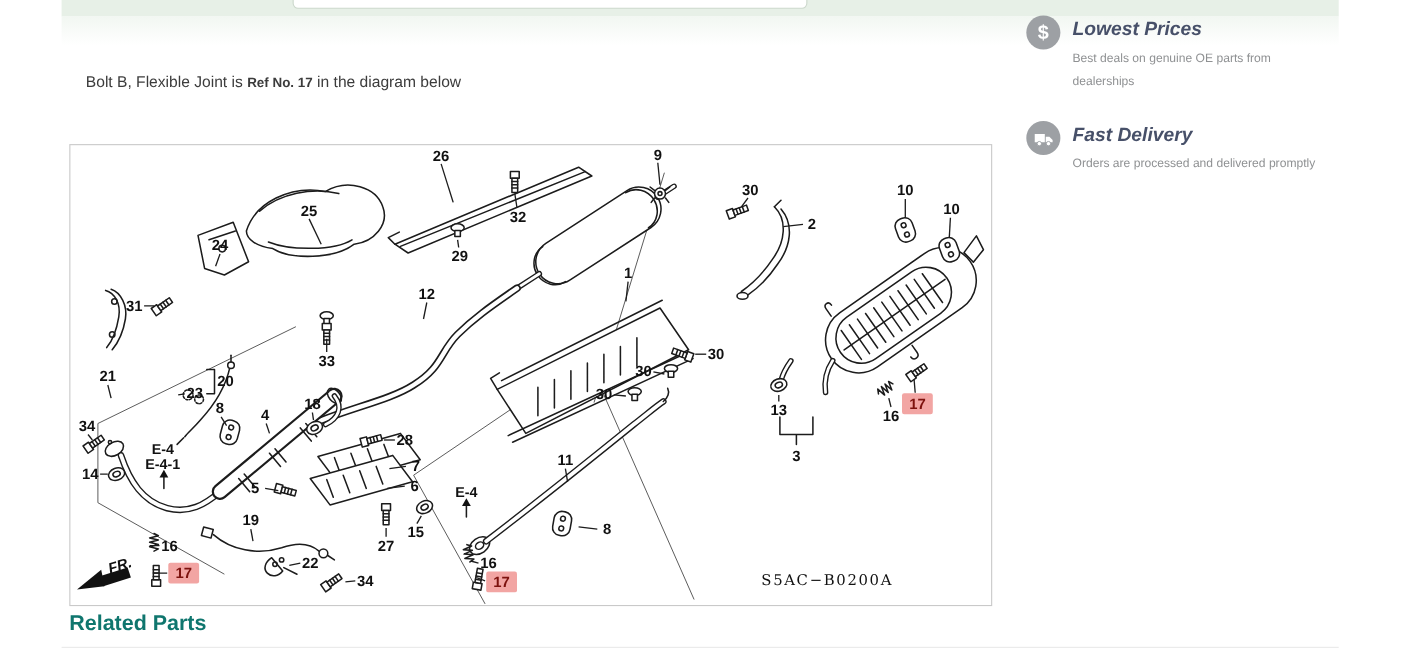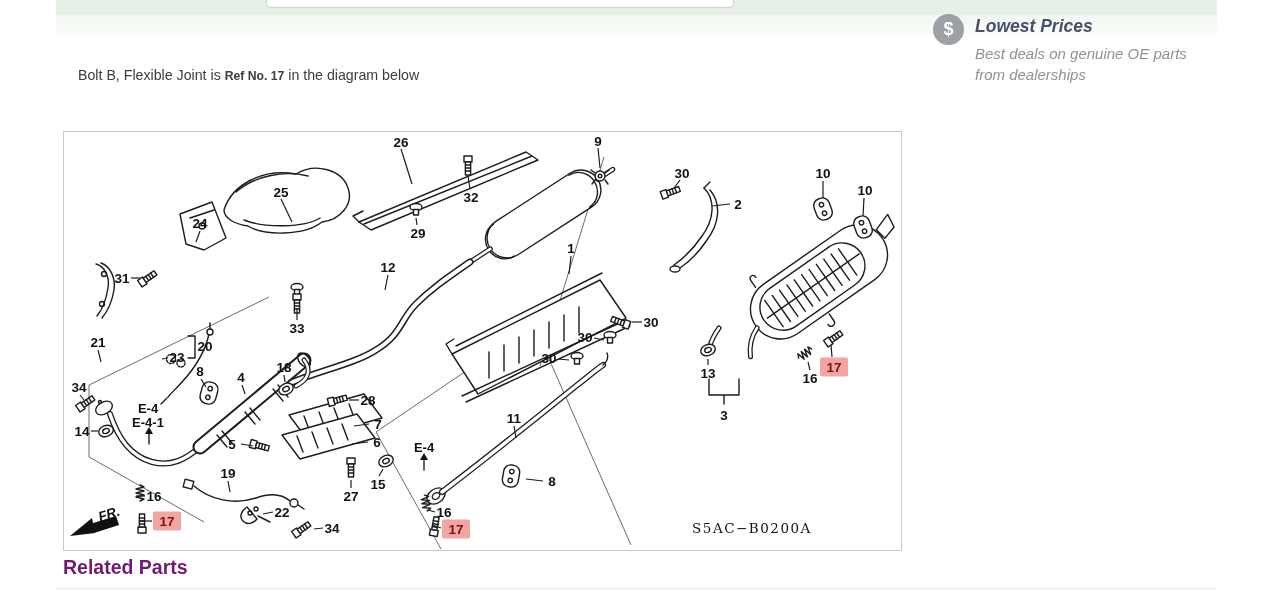--- a/index.html
+++ b/index.html
@@ -33,23 +33,23 @@
   svg text.hl{fill:#7d120e;}
   
   .benefits{position:absolute;left:933px;top:14px;width:285px;}
   .benefit{display:flex;margin-bottom:25px;}
   .benefit-icon{flex:0 0 31px;width:31px;height:31px;border-radius:50%;background:#9da0a4;
                 color:#fff;display:flex;align-items:center;justify-content:center;
                 font:bold 18px "Liberation Sans",sans-serif;margin-right:11px;}
   .benefit-text{flex:1;}
   .benefit-title{font-size:17.5px;font-weight:bold;font-style:italic;color:#475069;
                  margin:2px 0 6px 0;}
-  .benefit-desc{font-size:15px;font-style:italic;color:#8f9193;line-height:21px;width:238px;}
+  .benefit-desc{font-size:11px;color:#8f9193;line-height:21px;width:238px;}
   
-  .related{position:absolute;left:63px;top:556px;font-size:19.5px;font-weight:bold;color:#701a75;}
+  .related{position:absolute;left:63px;top:556px;font-size:19.5px;font-weight:bold;color:#0f766e;}
   .bottom-line{position:absolute;left:56px;top:588px;width:1161px;height:1px;background:#e9e9e9;}
 </style>
 </head>
 <body>
 
 <div class="page">
 
   <div class="top-band"></div>
   <div class="top-fade"></div>
   <input class="top-input" value="" style="">
@@ -370,17 +370,31 @@
   </div>
 
   <div class="benefits">
     <div class="benefit">
       <div class="benefit-icon">$</div>
       <div class="benefit-text">
         <div class="benefit-title">Lowest Prices</div>
         <div class="benefit-desc">Best deals on genuine OE parts from dealerships</div>
       </div>
     </div>
+    <div class="benefit">
+      <div class="benefit-icon">
+        <svg width="20" height="20" viewBox="0 0 24 24">
+          <path fill="#fff" d="M2,7 h11 v9 H2 z"></path>
+          <path fill="#fff" d="M14,10 h4 l3.5,3.5 V16 h-7.5 z"></path>
+          <circle cx="7" cy="17.5" r="2.4" fill="#fff" stroke="#9da0a4" stroke-width="1"></circle>
+          <circle cx="17" cy="17.5" r="2.4" fill="#fff" stroke="#9da0a4" stroke-width="1"></circle>
+        </svg>
+      </div>
+      <div class="benefit-text">
+        <div class="benefit-title">Fast Delivery</div>
+        <div class="benefit-desc">Orders are processed and delivered promptly</div>
+      </div>
+    </div>
   </div>
 
   <div class="related">Related Parts</div>
   <div class="bottom-line"></div>
 </div>
 
 </body></html>

